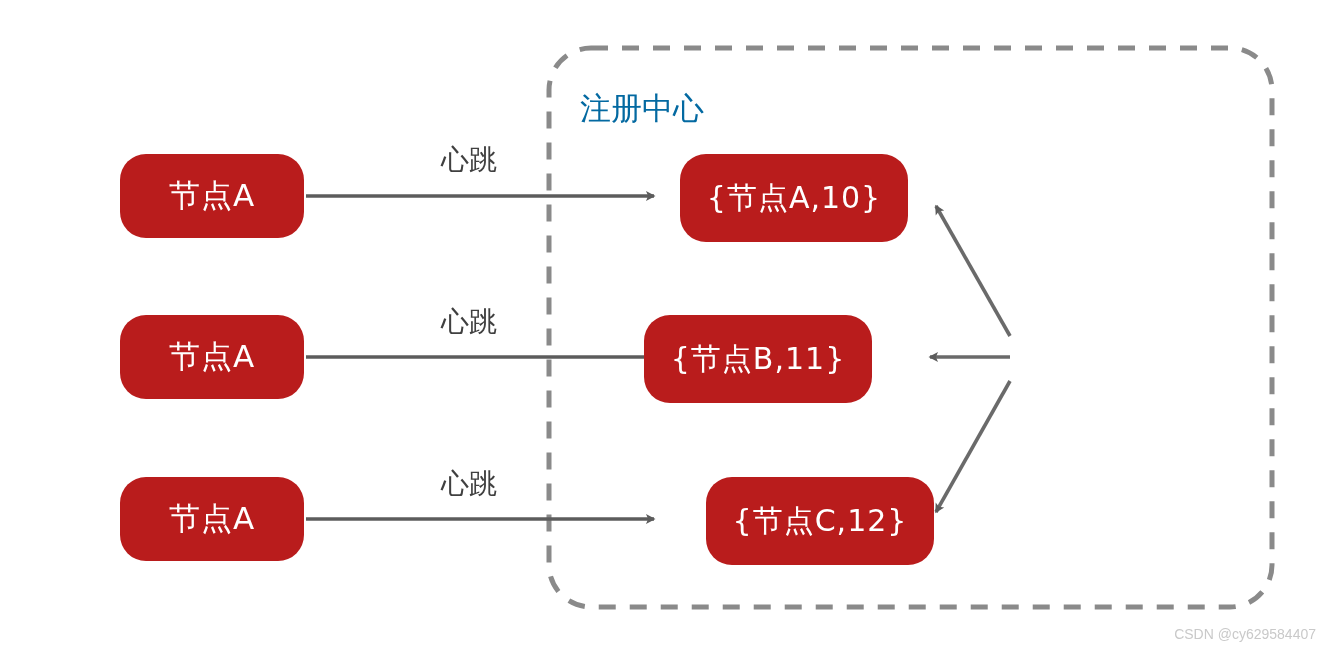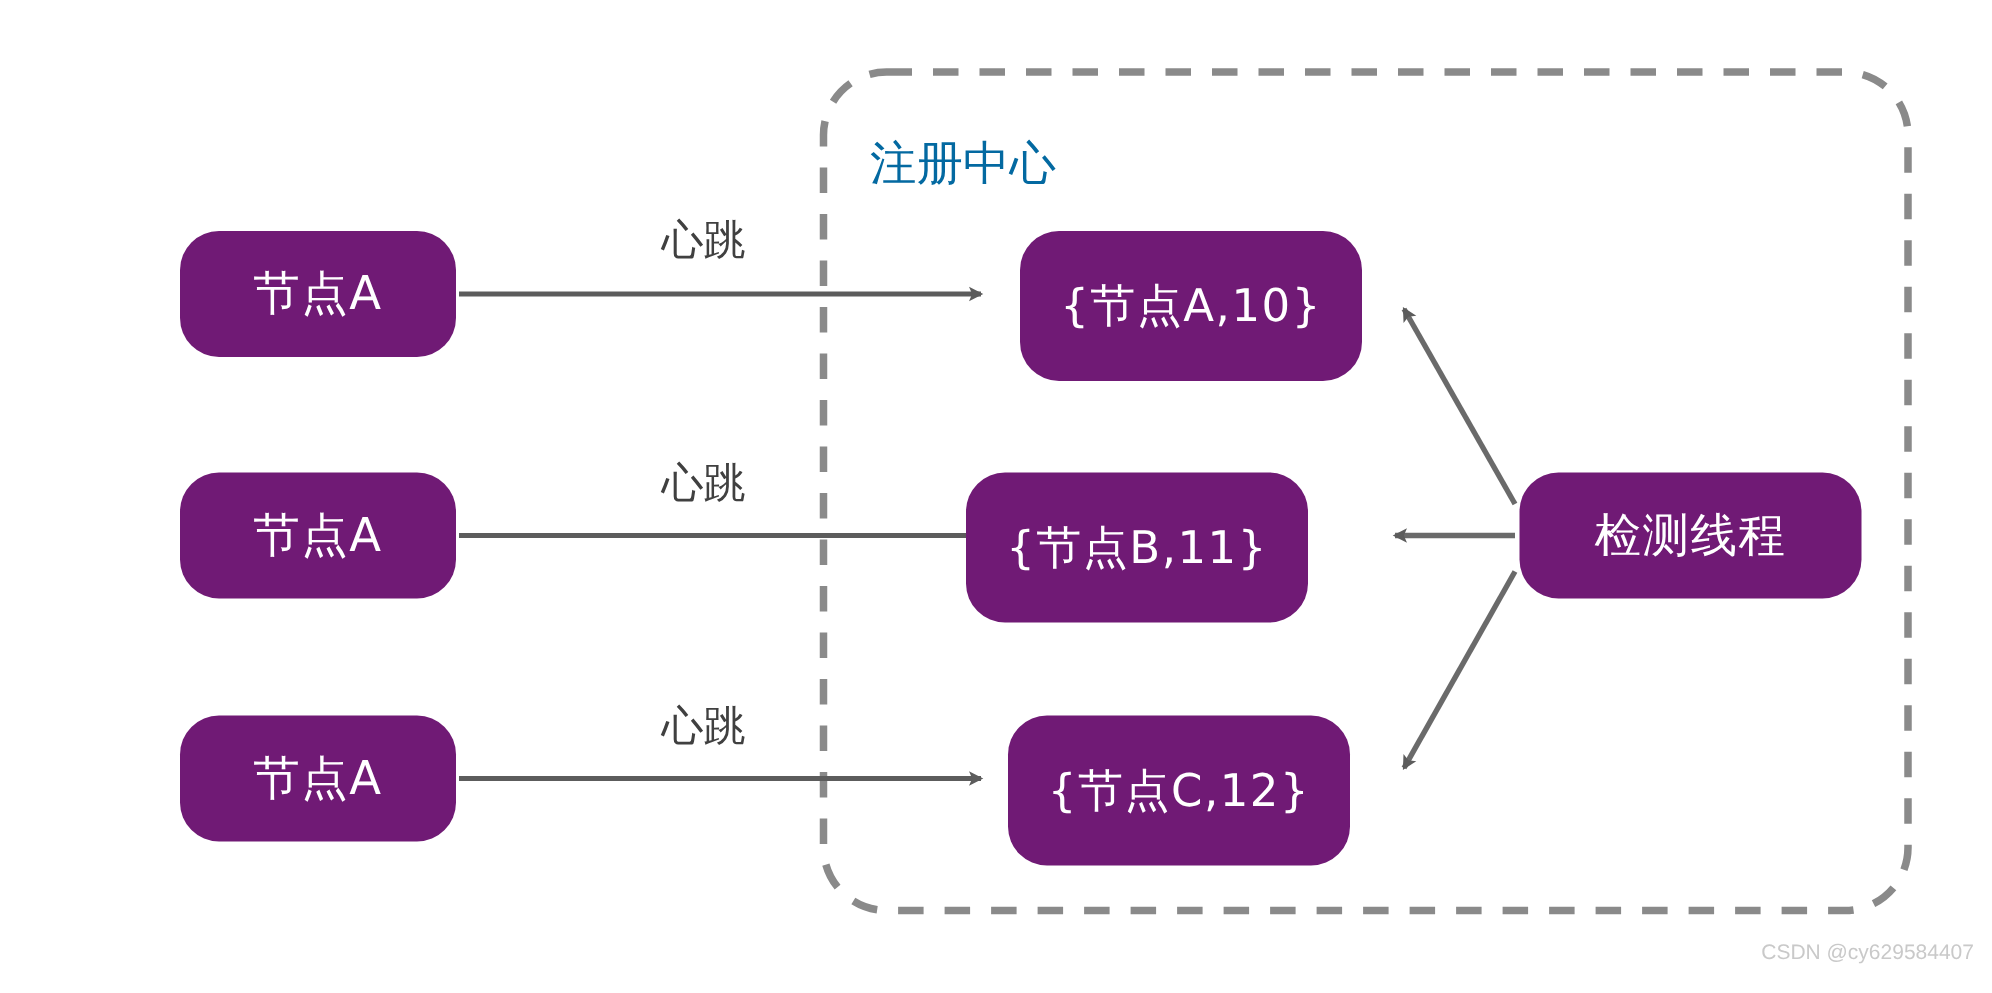--- a/index.html
+++ b/index.html
@@ -20,38 +20,38 @@
   svg.layer {
     position: absolute;
     left: 0;
     top: 0;
     width: 1328px;
     height: 662px;
     pointer-events: none;
   }
   .node-box {
     position: absolute;
-    background: #701a75;
+    background: #b91c1c;
     border-radius: 26px;
     display: flex;
     align-items: center;
     justify-content: center;
     color: #ffffff;
     font-family: "DejaVu Sans", sans-serif;
     letter-spacing: 1px;
     box-sizing: border-box;
   }
   .node-left {
     width: 184px;
     height: 84px;
     font-size: 31px;
   }
   .reg-entry {
     width: 228px;
-    height: 100px;
+    height: 88px;
     font-size: 30px;
   }
   .thread-box {
     width: 228px;
     height: 84px;
     font-size: 31px;
   }
   .edge-label {
     position: absolute;
     font-family: "DejaVu Sans", sans-serif;
@@ -114,23 +114,20 @@
   <div class="edge-label" style="left:441px; top:141px;">心跳</div>
   <div class="edge-label" style="left:441px; top:303px;">心跳</div>
   <div class="edge-label" style="left:441px; top:465px;">心跳</div>
 
   <div class="node-box reg-entry" style="left:680px; top:154px;">
     <span>{节点A,10}</span>
   </div>
   <div class="node-box reg-entry" style="left:644px; top:315px;">
     <span>{节点B,11}</span>
   </div>
-  <div class="node-box reg-entry" style="left:672px; top:477px;">
+  <div class="node-box reg-entry" style="left:706px; top:477px;">
     <span>{节点C,12}</span>
   </div>
 
-  <div class="node-box thread-box" style="left:1013px; top:315px;">
-    <span>检测线程</span>
-  </div>
 
   <div class="watermark">CSDN @cy629584407</div>
 
 </div>
 
 </body></html>

